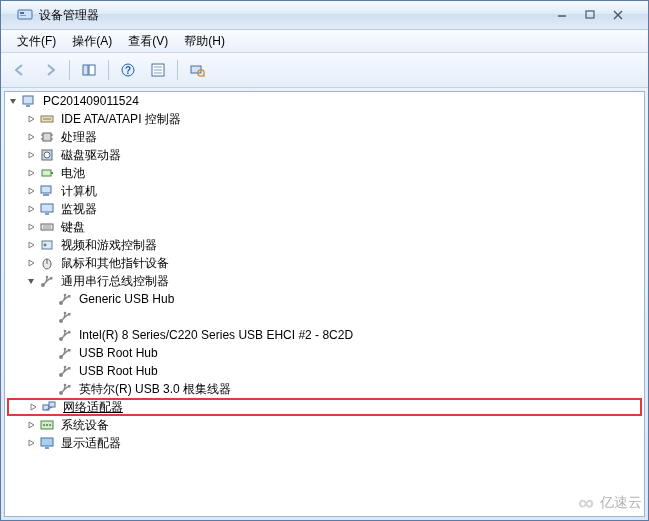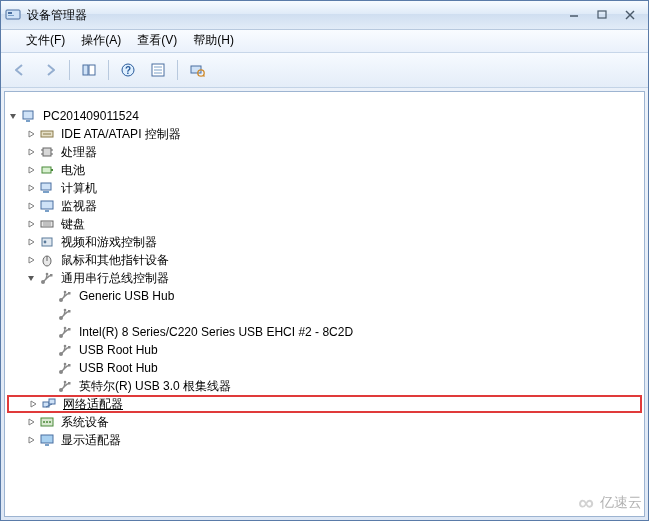--- a/index.html
+++ b/index.html
@@ -1,29 +1,29 @@
 <!DOCTYPE html>
 <html><head>
 <meta charset="utf-8">
 <style>
 html,body{margin:0;padding:0;font-family:"Microsoft YaHei","Segoe UI",Tahoma,sans-serif;font-size:12px;background:#fff;color:#000;}
 .window{width:649px;height:521px;border:1px solid #5a7ba8;background:linear-gradient(to bottom,#eef3fa 0%,#dde7f5 100%);box-sizing:border-box;position:relative;display:flex;flex-direction:column;}
-.titlebar{height:28px;display:flex;align-items:center;padding:0 4px;background:linear-gradient(to bottom,#f7fbff 0%,#e0ebf8 45%,#cfdef0 46%,#e2ecf8 100%);border-bottom:1px solid #b8c9de;}
+.titlebar{height:28px;display:flex;align-items:center;padding:0 16px;background:linear-gradient(to bottom,#f7fbff 0%,#e0ebf8 45%,#cfdef0 46%,#e2ecf8 100%);border-bottom:1px solid #b8c9de;}
 .title-icon{width:16px;height:16px;margin-right:6px;display:flex;align-items:center;justify-content:center;}
 .title-text{flex:1;}
 .win-btns{display:flex;gap:0;}
 .win-btn{width:26px;height:18px;display:flex;align-items:center;justify-content:center;border:1px solid transparent;font-size:10px;color:#4a5a6a;cursor:default;}
-.menubar{height:22px;display:flex;padding:0 17px;background:linear-gradient(to bottom,#f9fcff,#eaf1fb);border-bottom:1px solid #c7d6e9;}
+.menubar{height:22px;display:flex;align-items:center;padding:0 8px;background:linear-gradient(to bottom,#f9fcff,#eaf1fb);border-bottom:1px solid #c7d6e9;}
 .menu-item{padding:2px 8px;cursor:default;}
 .toolbar{height:30px;display:flex;align-items:center;padding:2px 6px;gap:4px;background:linear-gradient(to bottom,#f6faff,#e4edf8);border-bottom:1px solid #c3d3e6;}
 .tool-btn{width:24px;height:24px;display:flex;align-items:center;justify-content:center;border:1px solid transparent;border-radius:2px;}
 .tool-btn.disabled{opacity:.45;}
 .tool-sep{width:1px;height:20px;background:#b8c9de;margin:0 2px;}
 .client{flex:1;margin:3px;border:1px solid #9db4d1;background:#fff;overflow:auto;position:relative;}
-.tree{padding:15px 2px;}
+.tree{padding:0 2px;}
 .node{display:flex;align-items:center;height:18px;white-space:nowrap;}
 .expander{width:12px;height:12px;display:flex;align-items:center;justify-content:center;margin-right:2px;cursor:default;}
 .expander svg{display:block;}
 .node-icon{width:16px;height:16px;margin-right:4px;display:flex;align-items:center;justify-content:center;}
 .node-label{padding:0 2px;}
 .indent{display:inline-block;}
 .highlight{border:2px solid #e03a3a;box-sizing:border-box;text-decoration:underline;}
 .watermark{position:absolute;right:6px;bottom:4px;display:flex;align-items:center;gap:6px;opacity:.65;font-size:14px;color:#888;pointer-events:none;}
 .watermark .infinity{font-size:22px;color:#bbb;font-weight:bold;}
 </style>
@@ -162,20 +162,35 @@
         </div>
         <div class="node">
           <span class="indent" style="width: 18px;"></span>
           <span class="expander">
             <svg width="10" height="10">
               <path d="M3 2 L8 5 L3 8 Z" fill="none" stroke="#808080" stroke-width="1"></path>
             </svg>
           </span>
           <span class="node-icon">
             <svg width="16" height="16" viewBox="0 0 16 16">
+              <rect x="3" y="3" width="10" height="10" fill="#ccd6e0" stroke="#5a6c80"></rect>
+              <circle cx="8" cy="8" r="3" fill="#fff" stroke="#5a6c80"></circle>
+            </svg>
+          </span>
+          <span class="node-label">磁盘驱动器</span>
+        </div>
+        <div class="node">
+          <span class="indent" style="width: 18px;"></span>
+          <span class="expander">
+            <svg width="10" height="10">
+              <path d="M3 2 L8 5 L3 8 Z" fill="none" stroke="#808080" stroke-width="1"></path>
+            </svg>
+          </span>
+          <span class="node-icon">
+            <svg width="16" height="16" viewBox="0 0 16 16">
               <rect x="3" y="5" width="9" height="6" fill="#d8f0d0" stroke="#4a8a3a"></rect>
               <rect x="12" y="7" width="2" height="2" fill="#4a8a3a"></rect>
             </svg>
           </span>
           <span class="node-label">电池</span>
         </div>
         <div class="node">
           <span class="indent" style="width: 18px;"></span>
           <span class="expander">
             <svg width="10" height="10">

